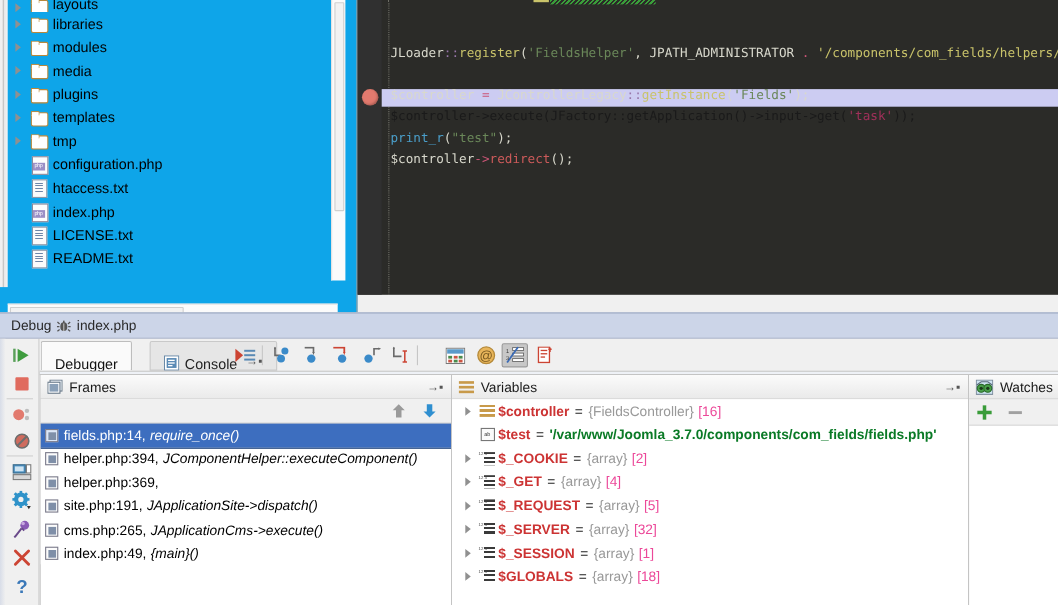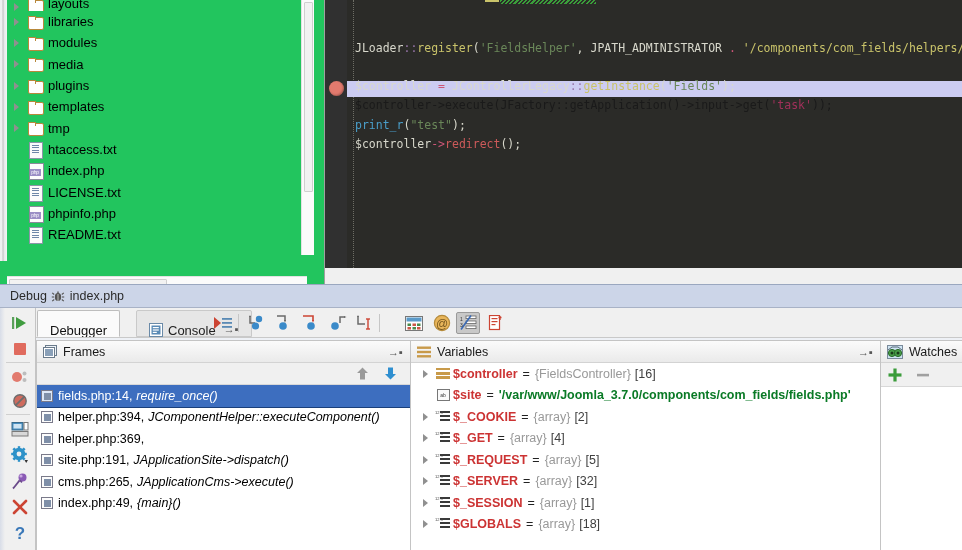--- a/index.html
+++ b/index.html
@@ -12,21 +12,21 @@
     color: #000;
   }
   #app { position: relative; width: 962px; height: 550px; }
 
   
   #top-area { position: absolute; left: 0; top: 0; width: 962px; height: 268px; }
 
   
   #file-tree-panel {
     position: absolute; left: 0; top: 0; width: 325px; height: 295px;
-    background: #22c55e;
+    background: #0ea5e9;
     border-right: 1px solid #a0a0a0;
     overflow: hidden;
   }
   #tree-left-edge {
     position: absolute; left: 0; top: 0; width: 7px; height: 261px;
     background: linear-gradient(to right,#f0f0f0 0,#f0f0f0 2px,#bfbfbf 3px,#e8e8e8 4px,#f4f4f4 7px);
   }
   #tree-rows { position: absolute; left: 7px; top: 0; width: 300px; height: 255px; }
   .tree-row {
     position: relative; height: 21.3px; display: flex; align-items: center;
@@ -223,21 +223,21 @@
   #vars-list { background:#fff; height:203px; overflow:hidden; position:relative; }
   .var-row {
     height:21.5px; display:flex; align-items:center; padding-left:6px;
     font-size:12.5px; white-space:nowrap; cursor:pointer;
   }
   .var-exp { width:16px; flex:0 0 16px; display:flex; align-items:center; justify-content:center; }
   .var-icon { width:20px; flex:0 0 20px; display:flex; align-items:center; justify-content:center; }
   .var-name { color:#cc3333; font-weight:bold; }
   .var-eq { color:#222; margin:0 5px; }
   .var-type { color:#999; }
-  .var-count { color:#404040; margin-left:4px; }
+  .var-count { color:#ec4899; margin-left:4px; }
   .var-string { color:#0a7a26; font-weight:bold; }
 
   
   .ic-obj { width:14px; height:11px; display:block;
     background: repeating-linear-gradient(to bottom,#c89a4a 0,#c89a4a 2.4px,#fff 2.4px,#fff 4.2px); }
   
   .ic-arr { width:14px; height:12px; position:relative; }
   .ic-arr::before { content:""; position:absolute; left:4px; top:0; width:10px; height:12px;
     background: repeating-linear-gradient(to bottom,#3a3a3a 0,#3a3a3a 2px,#fff 2px,#fff 4px); }
   .ic-arr::after { content:"12 3"; position:absolute; left:-1px; top:0; font-size:4px; line-height:4px;
@@ -328,44 +328,44 @@
               <span class="tri"></span>
             </span>
             <span class="tree-icon">
               <span class="ficon-folder"></span>
             </span>
             <span class="tree-label">tmp</span>
           </div>
           <div class="tree-row">
             <span class="tree-arrow"></span>
             <span class="tree-icon">
+              <span class="ficon-php"></span>
+            </span>
+            <span class="tree-label">configuration.php</span>
+          </div>
+          <div class="tree-row">
+            <span class="tree-arrow"></span>
+            <span class="tree-icon">
               <span class="ficon-txt"></span>
             </span>
             <span class="tree-label">htaccess.txt</span>
           </div>
           <div class="tree-row">
             <span class="tree-arrow"></span>
             <span class="tree-icon">
               <span class="ficon-php"></span>
             </span>
             <span class="tree-label">index.php</span>
           </div>
           <div class="tree-row">
             <span class="tree-arrow"></span>
             <span class="tree-icon">
               <span class="ficon-txt"></span>
             </span>
             <span class="tree-label">LICENSE.txt</span>
-          </div>
-          <div class="tree-row">
-            <span class="tree-arrow"></span>
-            <span class="tree-icon">
-              <span class="ficon-php"></span>
-            </span>
-            <span class="tree-label">phpinfo.php</span>
           </div>
           <div class="tree-row">
             <span class="tree-arrow"></span>
             <span class="tree-icon">
               <span class="ficon-txt"></span>
             </span>
             <span class="tree-label">README.txt</span>
           </div>
         </div>
       <div id="tree-vscroll">
@@ -689,21 +689,21 @@
             <span class="var-name">$controller</span>
             <span class="var-eq">=</span>
             <span class="var-type">{FieldsController}</span>
             <span class="var-count">[16]</span>
           </div>
           <div class="var-row">
             <span class="var-exp"></span>
             <span class="var-icon">
               <span class="ic-str">ab</span>
             </span>
-            <span class="var-name">$site</span>
+            <span class="var-name">$test</span>
             <span class="var-eq">=</span>
             <span class="var-string">'/var/www/Joomla_3.7.0/components/com_fields/fields.php'</span>
           </div>
           <div class="var-row">
             <span class="var-exp">
               <span class="tri"></span>
             </span>
             <span class="var-icon">
               <span class="ic-arr"></span>
             </span>

